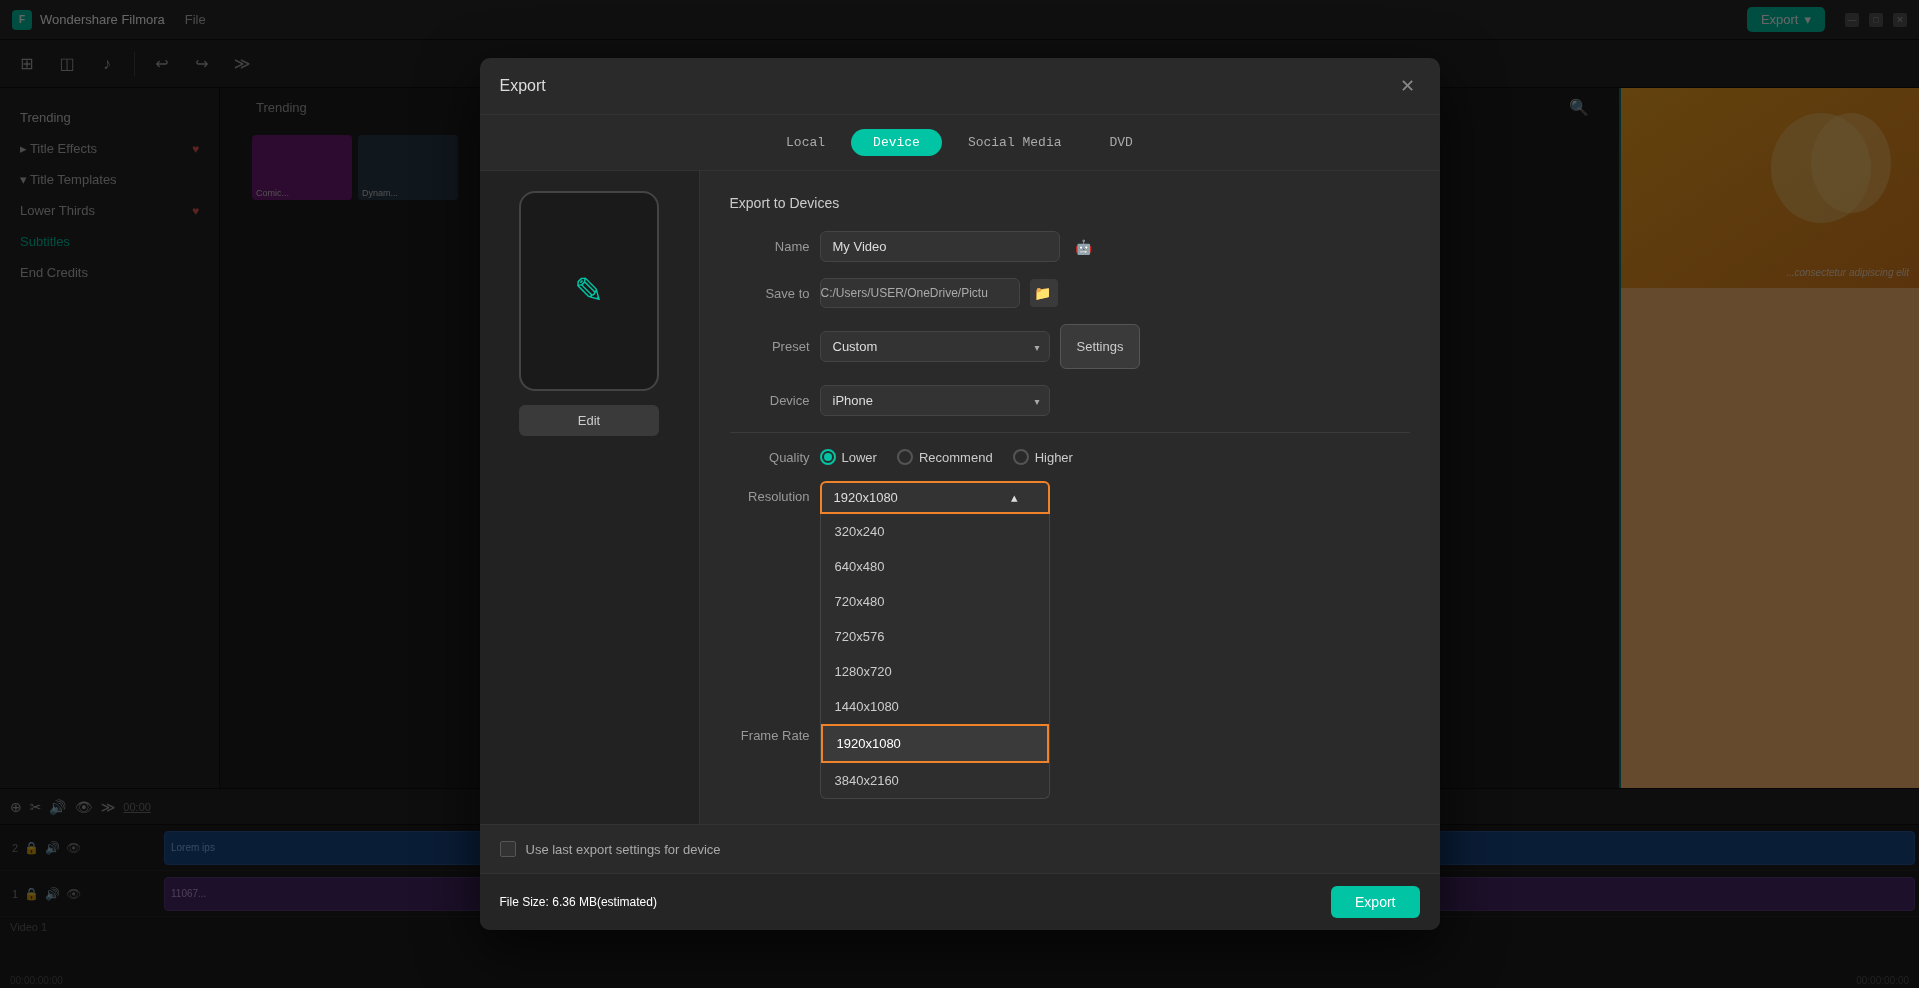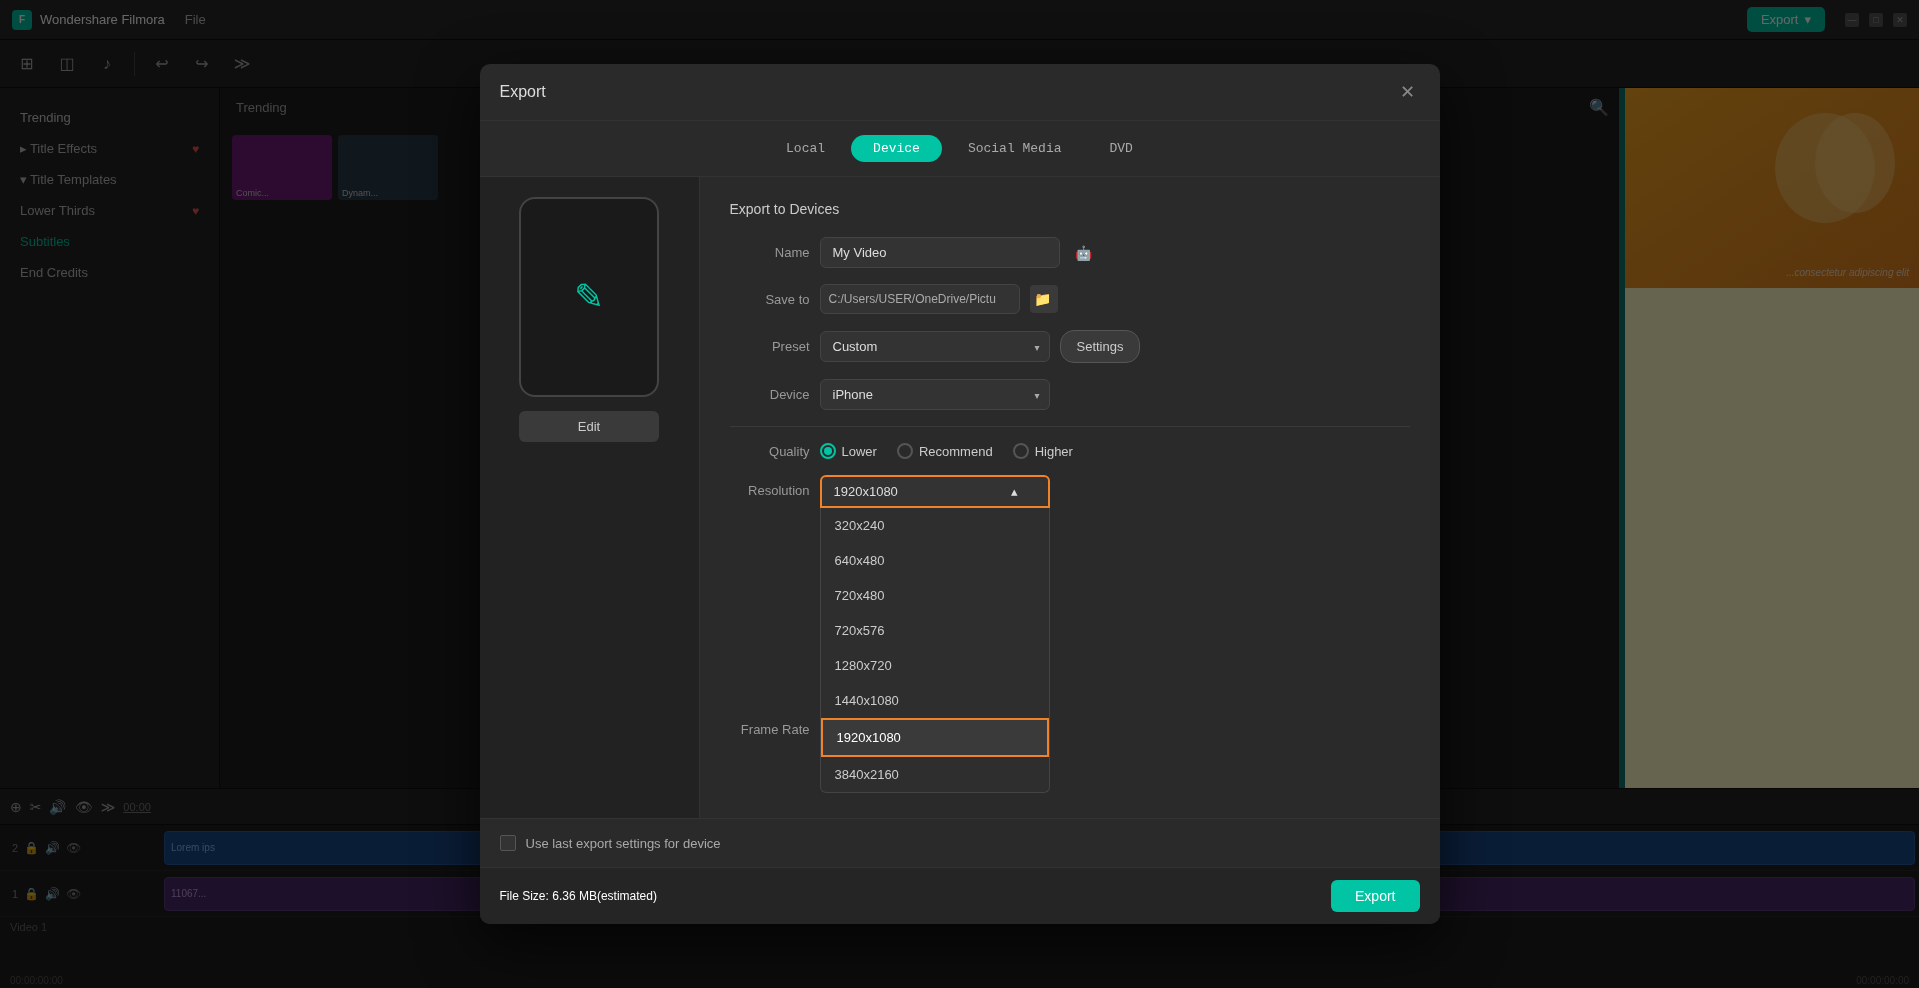--- a/index.html
+++ b/index.html
@@ -95,20 +95,21 @@
       display: flex; align-items: center; justify-content: center;
       color: #aaa; font-size: 16px; cursor: pointer;
       border-radius: 4px;
     }
     .toolbar-sep { width: 1px; height: 24px; background: #444; margin: 0 4px; }
 
     
     .main-layout {
       display: flex;
       height: calc(100% - 40px - 48px - 200px);
+      gap: 20px;
     }
 
     
     .sidebar {
       width: 220px;
       background: #252525;
       border-right: 1px solid #111;
       overflow-y: auto;
       padding: 8px 0;
       flex-shrink: 0;
@@ -156,22 +157,22 @@
       overflow: hidden;
     }
     .content-card-label {
       position: absolute; bottom: 2px; left: 4px;
       font-size: 9px; color: #ccc;
     }
 
     
     .preview-area {
       width: 300px;
-      background: #fef9c3;
-      border-left: 6px solid #0f766e;
+      background: #fdba74;
+      border-left: 2px solid #0f766e;
       flex-shrink: 0;
     }
     .preview-img {
       width: 100%;
       height: 200px;
       background: linear-gradient(135deg, #f5a623 0%, #f0c060 40%, #e08020 100%);
       position: relative;
       overflow: hidden;
       display: flex; align-items: center; justify-content: center;
     }
@@ -363,21 +364,21 @@
       font-size: 13px;
       color: #ddd;
       outline: none;
     }
     .form-input-path {
       flex: 1;
       max-width: 200px;
       background: #333;
       border: 1px solid #444;
       border-radius: 6px;
-      padding: 7px 8px;
+      padding: 7px 0;
       font-size: 12px;
       color: #aaa;
       white-space: nowrap; overflow: hidden; text-overflow: ellipsis;
       cursor: text;
     }
     .folder-icon {
       width: 28px; height: 28px;
       background: #3a3a3a;
       border-radius: 4px;
       display: flex; align-items: center; justify-content: center;
@@ -399,24 +400,24 @@
       color: #ddd;
       appearance: none;
       cursor: pointer;
       outline: none;
     }
     .select-caret {
       position: absolute; right: 10px; top: 50%; transform: translateY(-50%);
       pointer-events: none; font-size: 10px; color: #aaa;
     }
     .settings-btn {
-      padding: 8px 16px;
+      padding: 14px 16px;
       background: #3a3a3a;
       border: 1px solid #555;
-      border-radius: 14px;
+      border-radius: 6px;
       color: #ccc;
       font-size: 13px;
       cursor: pointer;
     }
 
     
     .quality-row {
       display: flex; align-items: center; gap: 20px;
     }
     .radio-option {

